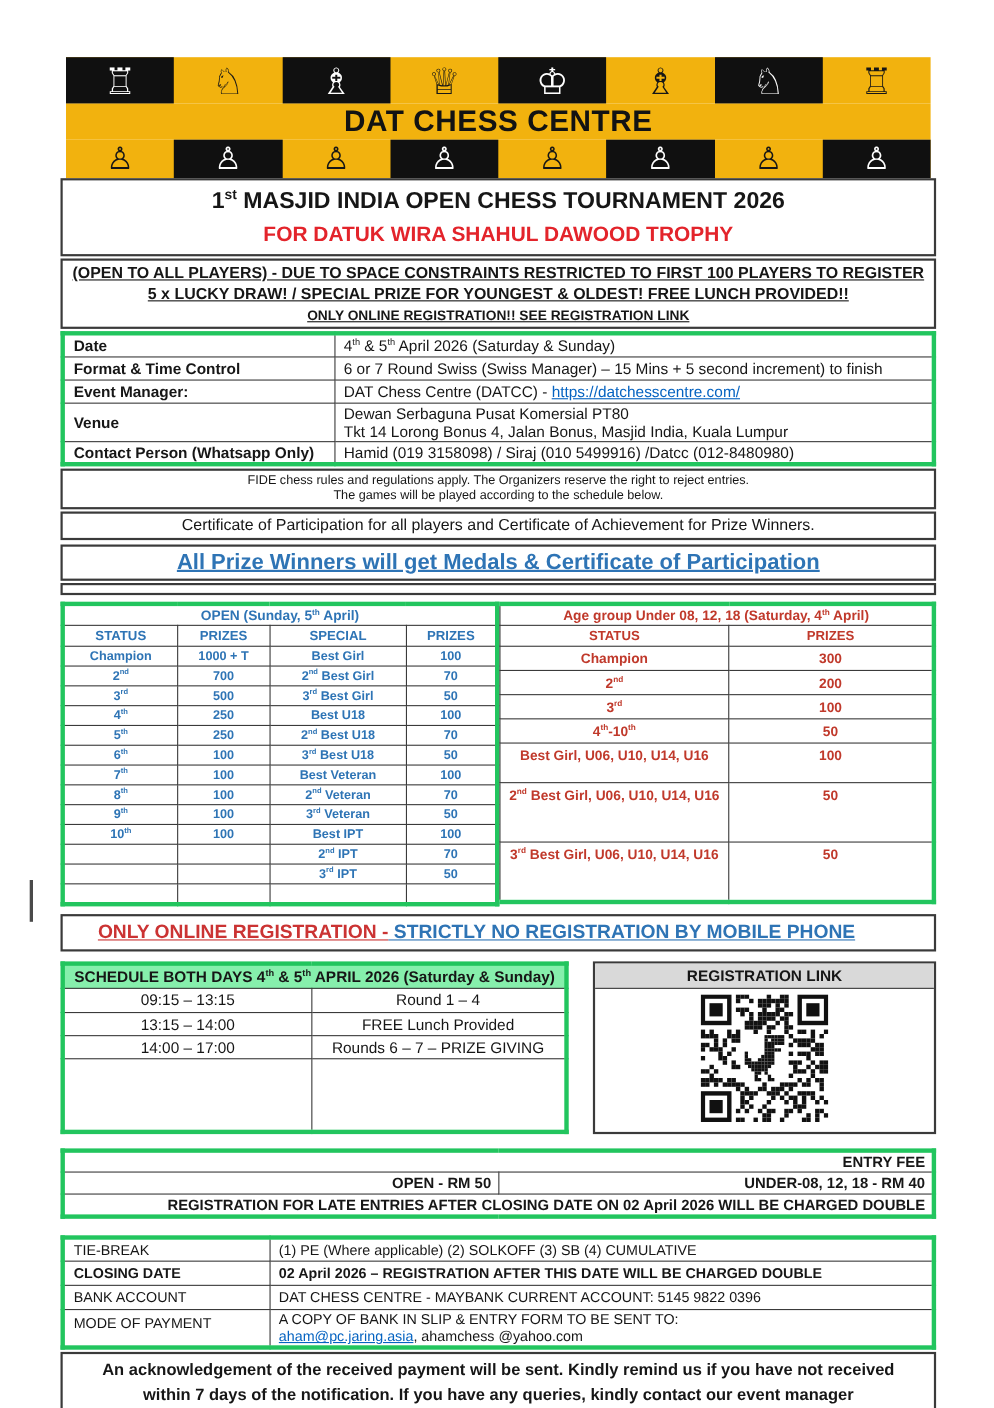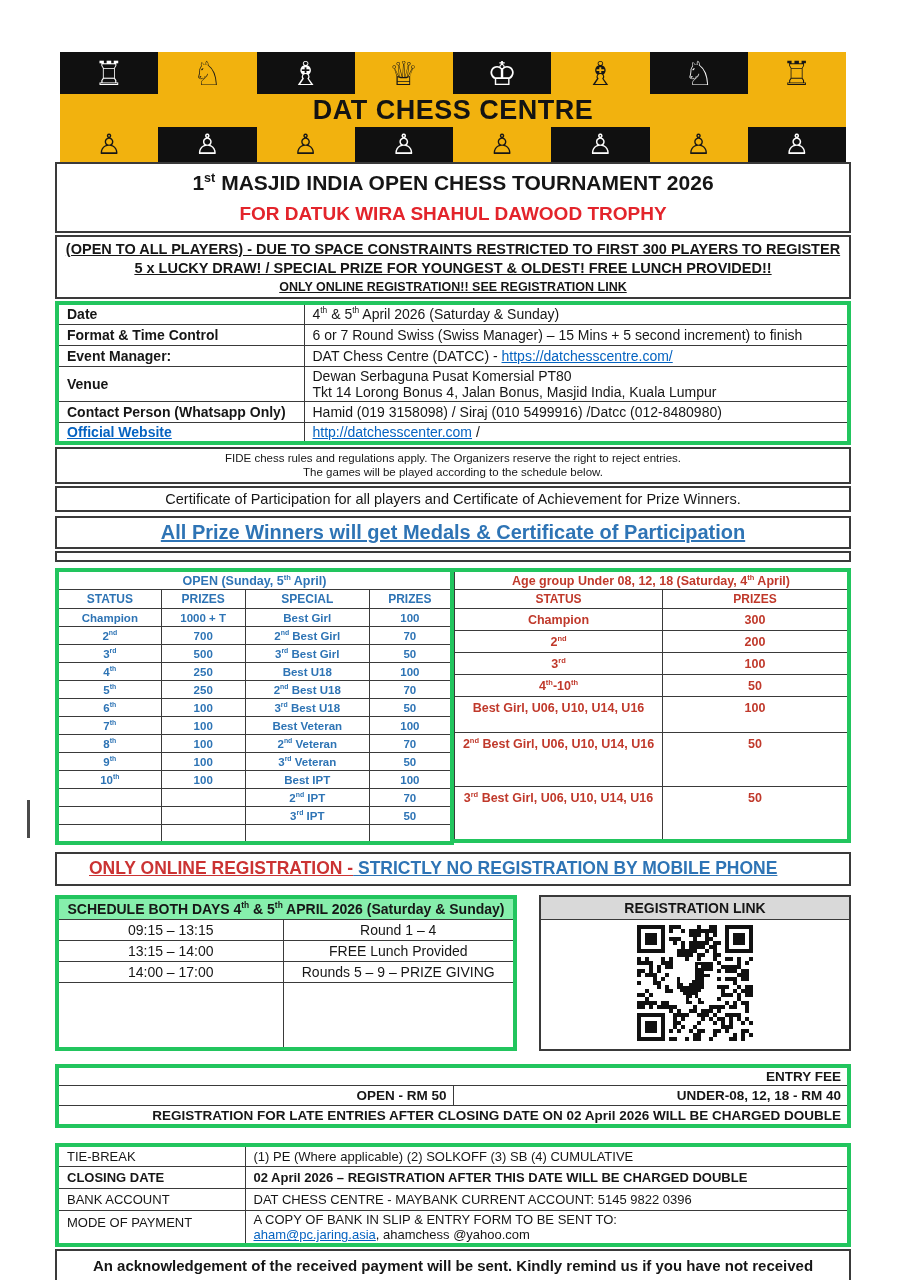--- a/index.html
+++ b/index.html
@@ -176,21 +176,21 @@
 </div>
 
 <div class="main">
 
   <div class="box title-box center">
     <div class="evt-title">1<sup>st</sup> MASJID INDIA OPEN CHESS TOURNAMENT 2026</div>
     <div class="evt-sub">FOR DATUK WIRA SHAHUL DAWOOD TROPHY</div>
   </div>
 
   <div class="box notice-box center">
-    <div class="notice-1">(OPEN TO ALL PLAYERS) - DUE TO SPACE CONSTRAINTS RESTRICTED TO FIRST 300 PLAYERS TO REGISTER</div>
+    <div class="notice-1">(OPEN TO ALL PLAYERS) - DUE TO SPACE CONSTRAINTS RESTRICTED TO FIRST 100 PLAYERS TO REGISTER</div>
     <div class="notice-2">5 x LUCKY DRAW! / SPECIAL PRIZE FOR YOUNGEST &amp; OLDEST! FREE LUNCH PROVIDED!!</div>
     <div class="notice-3">ONLY ONLINE REGISTRATION!! SEE REGISTRATION LINK</div>
   </div>
 
   <table class="grid info">
     <tbody>
         <tr>
       <td class="lbl">Date</td>
       <td>4<sup>th</sup> &amp; 5<sup>th</sup> April 2026 (Saturday &amp; Sunday)</td>
     </tr>
@@ -205,24 +205,20 @@
     <tr>
       <td class="lbl">Venue</td>
       <td>
         <div>Dewan Serbaguna Pusat Komersial PT80</div>
         <div>Tkt 14 Lorong Bonus 4, Jalan Bonus, Masjid India, Kuala Lumpur</div>
       </td>
     </tr>
     <tr>
       <td class="lbl">Contact Person (Whatsapp Only)</td>
       <td>Hamid (019 3158098) / Siraj (010 5499916) /Datcc (012-8480980)</td>
-    </tr>
-    <tr>
-      <td class="lbl lbl-link">Official Website</td>
-      <td><span class="link">http://datchesscenter.com</span><span> /</span></td>
     </tr>
   </tbody>
     </table>
 
   <div class="box small-box center">
     <div>FIDE chess rules and regulations apply. The Organizers reserve the right to reject entries.</div>
     <div>The games will be played according to the schedule below.</div>
   </div>
   <div class="box cert-box center">Certificate of Participation for all players and Certificate of Achievement for Prize Winners.</div>
   <div class="box medal-box center">All Prize Winners will get Medals &amp; Certificate of Participation</div>
@@ -404,21 +400,21 @@
             <td>Round 1 – 4</td>
           </tr>
 
           <tr>
             <td class="c-time">13:15 – 14:00</td>
             <td>FREE Lunch Provided</td>
           </tr>
 
           <tr>
             <td class="c-time">14:00 – 17:00</td>
-            <td>Rounds 5 – 9 – PRIZE GIVING</td>
+            <td>Rounds 6 – 7 – PRIZE GIVING</td>
           </tr>
         </tbody>
       <tbody>
         <tr class="filler">
           <td class="c-time"></td>
           <td></td>
         </tr>
       </tbody>
     </table>
 

